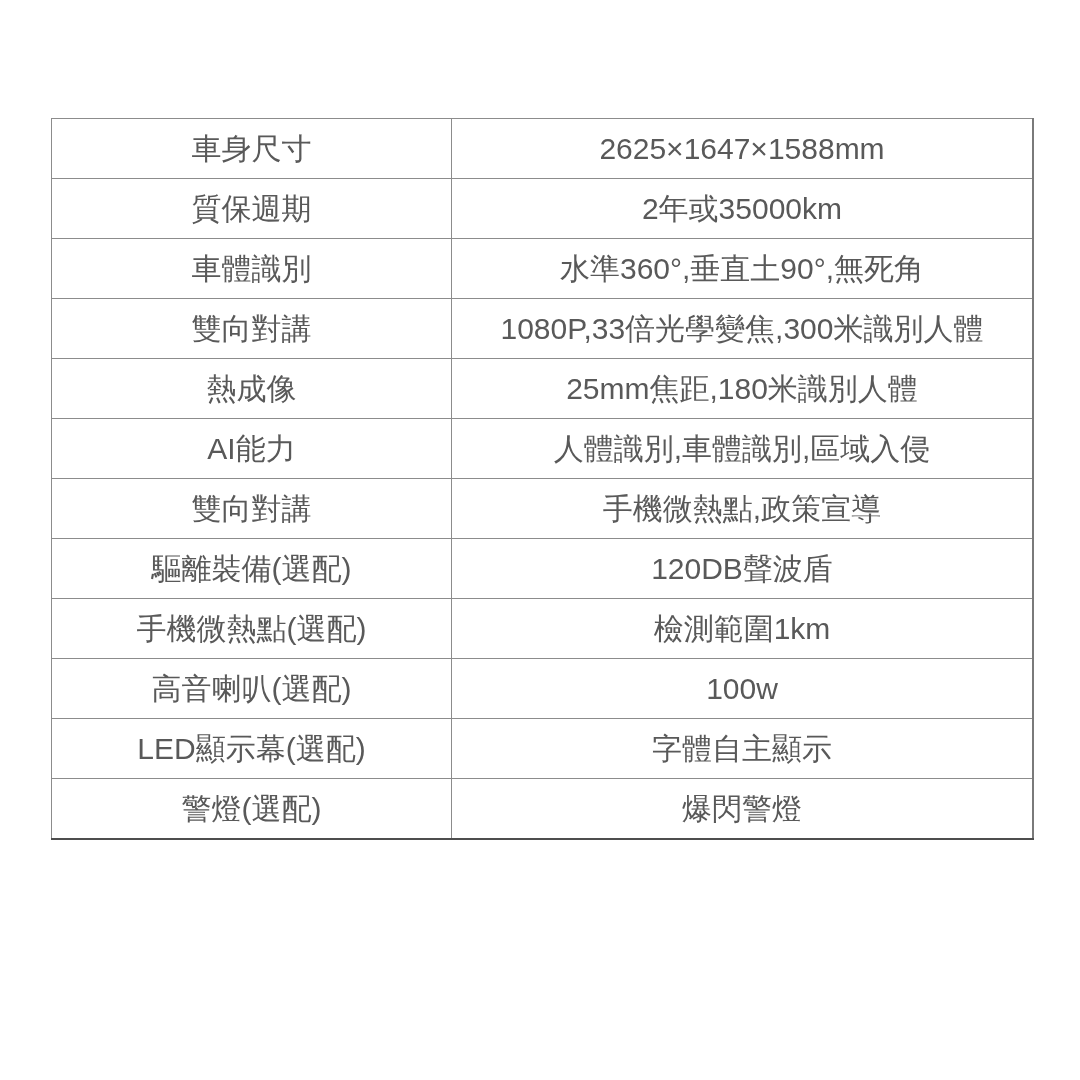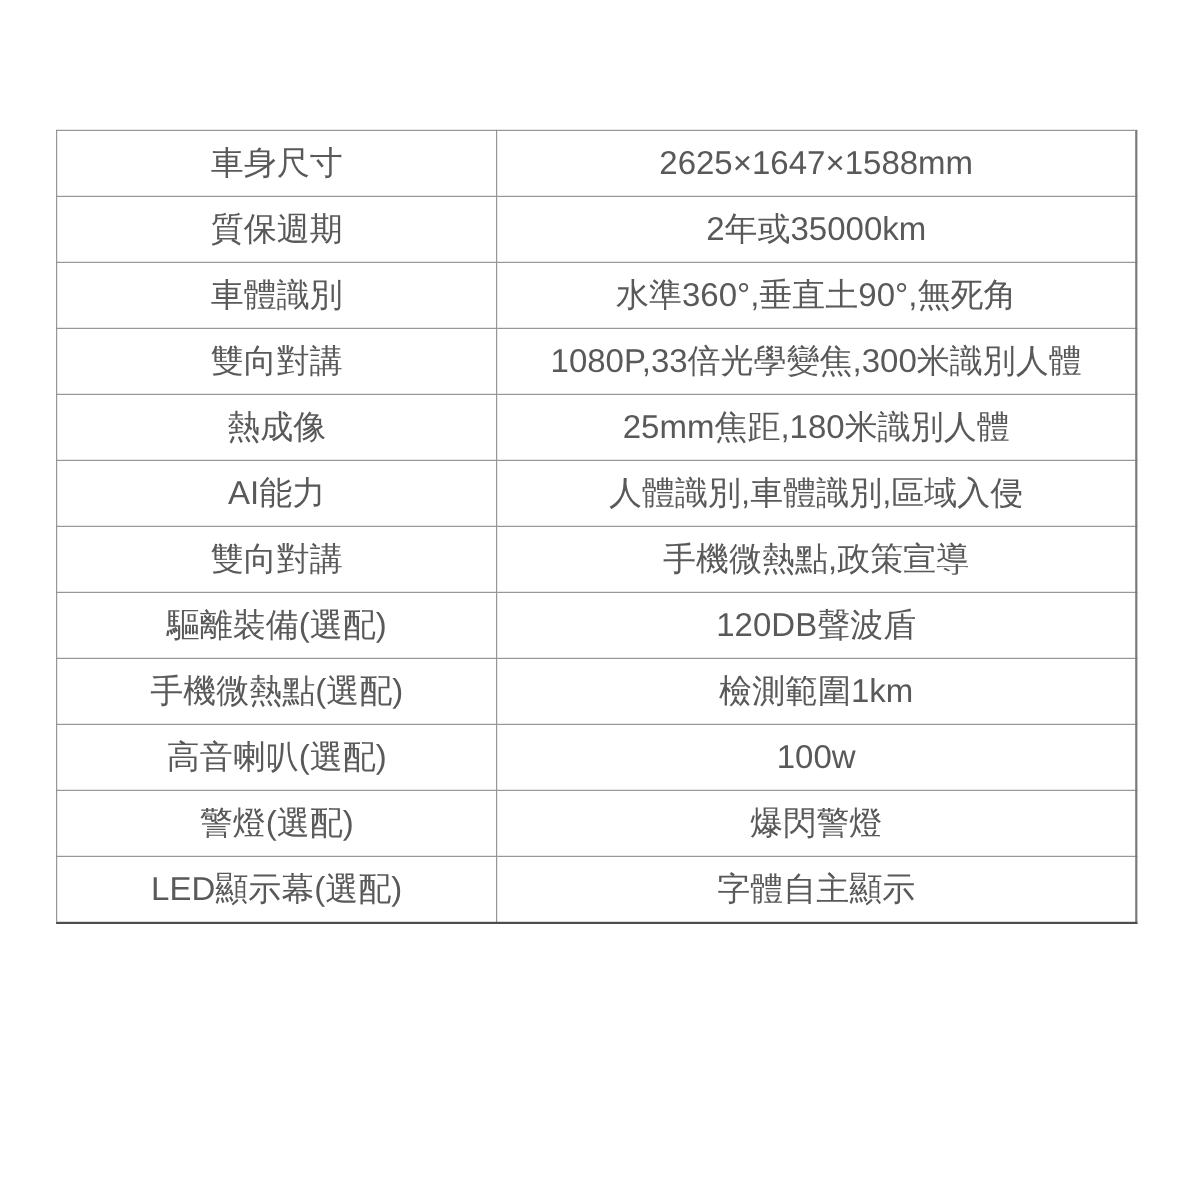--- a/index.html
+++ b/index.html
@@ -101,23 +101,23 @@
     <td class="value">檢測範圍1km</td>
   </tr>
 
 
   <tr>
     <td class="label">高音喇叭(選配)</td>
     <td class="value">100w</td>
   </tr>
 
   <tr>
-    <td class="label">警燈(選配)</td>
-    <td class="value">爆閃警燈</td>
+    <td class="label">LED顯示幕(選配)</td>
+    <td class="value">字體自主顯示</td>
   </tr>
 
   <tr>
-    <td class="label">LED顯示幕(選配)</td>
-    <td class="value">字體自主顯示</td>
+    <td class="label">警燈(選配)</td>
+    <td class="value">爆閃警燈</td>
   </tr>
 </tbody>
   </table>
 </div>
 
 </body></html>

